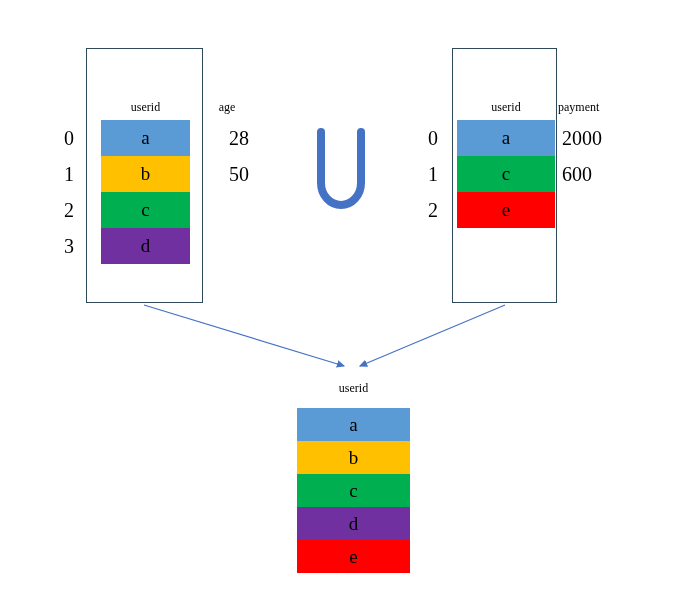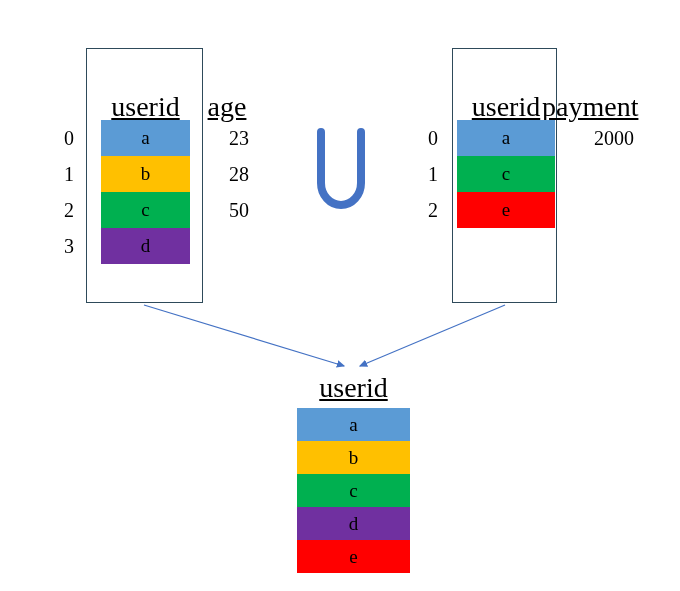--- a/index.html
+++ b/index.html
@@ -27,30 +27,29 @@
     border: 1.4px solid #2E4A5A;
     background: #ffffff;
     box-sizing: border-box;
   }
   #left-frame-box  { left: 86px;  top: 48px; width: 117px; height: 255px; }
   #right-frame-box { left: 452px; top: 48px; width: 105px; height: 255px; }
 
   
   .col-header {
     position: absolute;
-    font-size: 28px;
+    font-size: 12px;
     line-height: 20px;
     white-space: nowrap;
     text-align: center;
-    text-decoration: underline;
   }
   #left-userid-header   { left: 101px; top: 97px;  width: 89px; }
   #left-age-header      { left: 200px; top: 97px;  width: 54px; }
   #right-userid-header  { left: 457px; top: 97px;  width: 98px; }
-  #right-payment-header { left: 542px; top: 97px;  width: 112px; text-align: left; }
+  #right-payment-header { left: 558px; top: 97px;  width: 112px; text-align: left; }
   #result-userid-header { left: 297px; top: 378px; width: 113px; }
 
   
   .index-col {
     position: absolute;
     width: 22px;
     text-align: center;
     font-size: 20px;
   }
   #left-index-col  { left: 58px;  top: 120px; }
@@ -76,21 +75,21 @@
     color: #000000;
   }
   #result-cells .key-cell { height: 33px; line-height: 33px; }
 
   
   .value-col {
     position: absolute;
     font-size: 20px;
   }
   #left-age-values     { left: 212px; top: 120px; width: 54px; text-align: center; }
-  #right-payment-values{ left: 562px; top: 120px; width: 104px; text-align: center; }
+  #right-payment-values{ left: 562px; top: 120px; width: 104px; }
   .value-cell {
     height: 36px;
     line-height: 36px;
   }
 
   
   #union-symbol {
     position: absolute;
     left: 312px;
     top: 128px;
@@ -125,21 +124,20 @@
   </div>
 
   <div class="cells-col" id="left-cells">
     <div class="key-cell" style="background-color: rgb(91, 155, 213);">a</div>
     <div class="key-cell" style="background-color: rgb(255, 192, 0);">b</div>
     <div class="key-cell" style="background-color: rgb(0, 176, 80);">c</div>
     <div class="key-cell" style="background-color: rgb(112, 48, 160);">d</div>
   </div>
 
   <div class="value-col" id="left-age-values">
-    <div class="value-cell">23</div>
     <div class="value-cell">28</div>
     <div class="value-cell">50</div>
   </div>
 
   <svg id="union-symbol" viewBox="0 0 58 92">
     <path d="M 9 4 L 9 55 A 20 22 0 0 0 49 55 L 49 4" fill="none" stroke="#4472C4" stroke-width="8" stroke-linecap="round" stroke-linejoin="round"></path>
   </svg>
 
   <div class="frame-box" id="right-frame-box"></div>
 
@@ -154,20 +152,21 @@
   </div>
 
   <div class="cells-col" id="right-cells">
     <div class="key-cell" style="background-color: rgb(91, 155, 213);">a</div>
     <div class="key-cell" style="background-color: rgb(0, 176, 80);">c</div>
     <div class="key-cell" style="background-color: rgb(255, 0, 0);">e</div>
   </div>
 
   <div class="value-col" id="right-payment-values">
     <div class="value-cell">2000</div>
+    <div class="value-cell">600</div>
   </div>
 
   <svg id="arrows-layer" viewBox="0 0 680 591">
     <defs>
       <marker id="arrowhead" markerWidth="7" markerHeight="7" refX="6" refY="3.2" orient="auto" markerUnits="strokeWidth">
         <path d="M 0 0 L 7 3.2 L 0 6.4 z" fill="#4472C4"></path>
       </marker>
     </defs>
     <line x1="144" y1="305" x2="344" y2="366" stroke="#4472C4" stroke-width="1.2" marker-end="url(#arrowhead)"></line>
     <line x1="505" y1="305" x2="360" y2="366" stroke="#4472C4" stroke-width="1.2" marker-end="url(#arrowhead)"></line>

